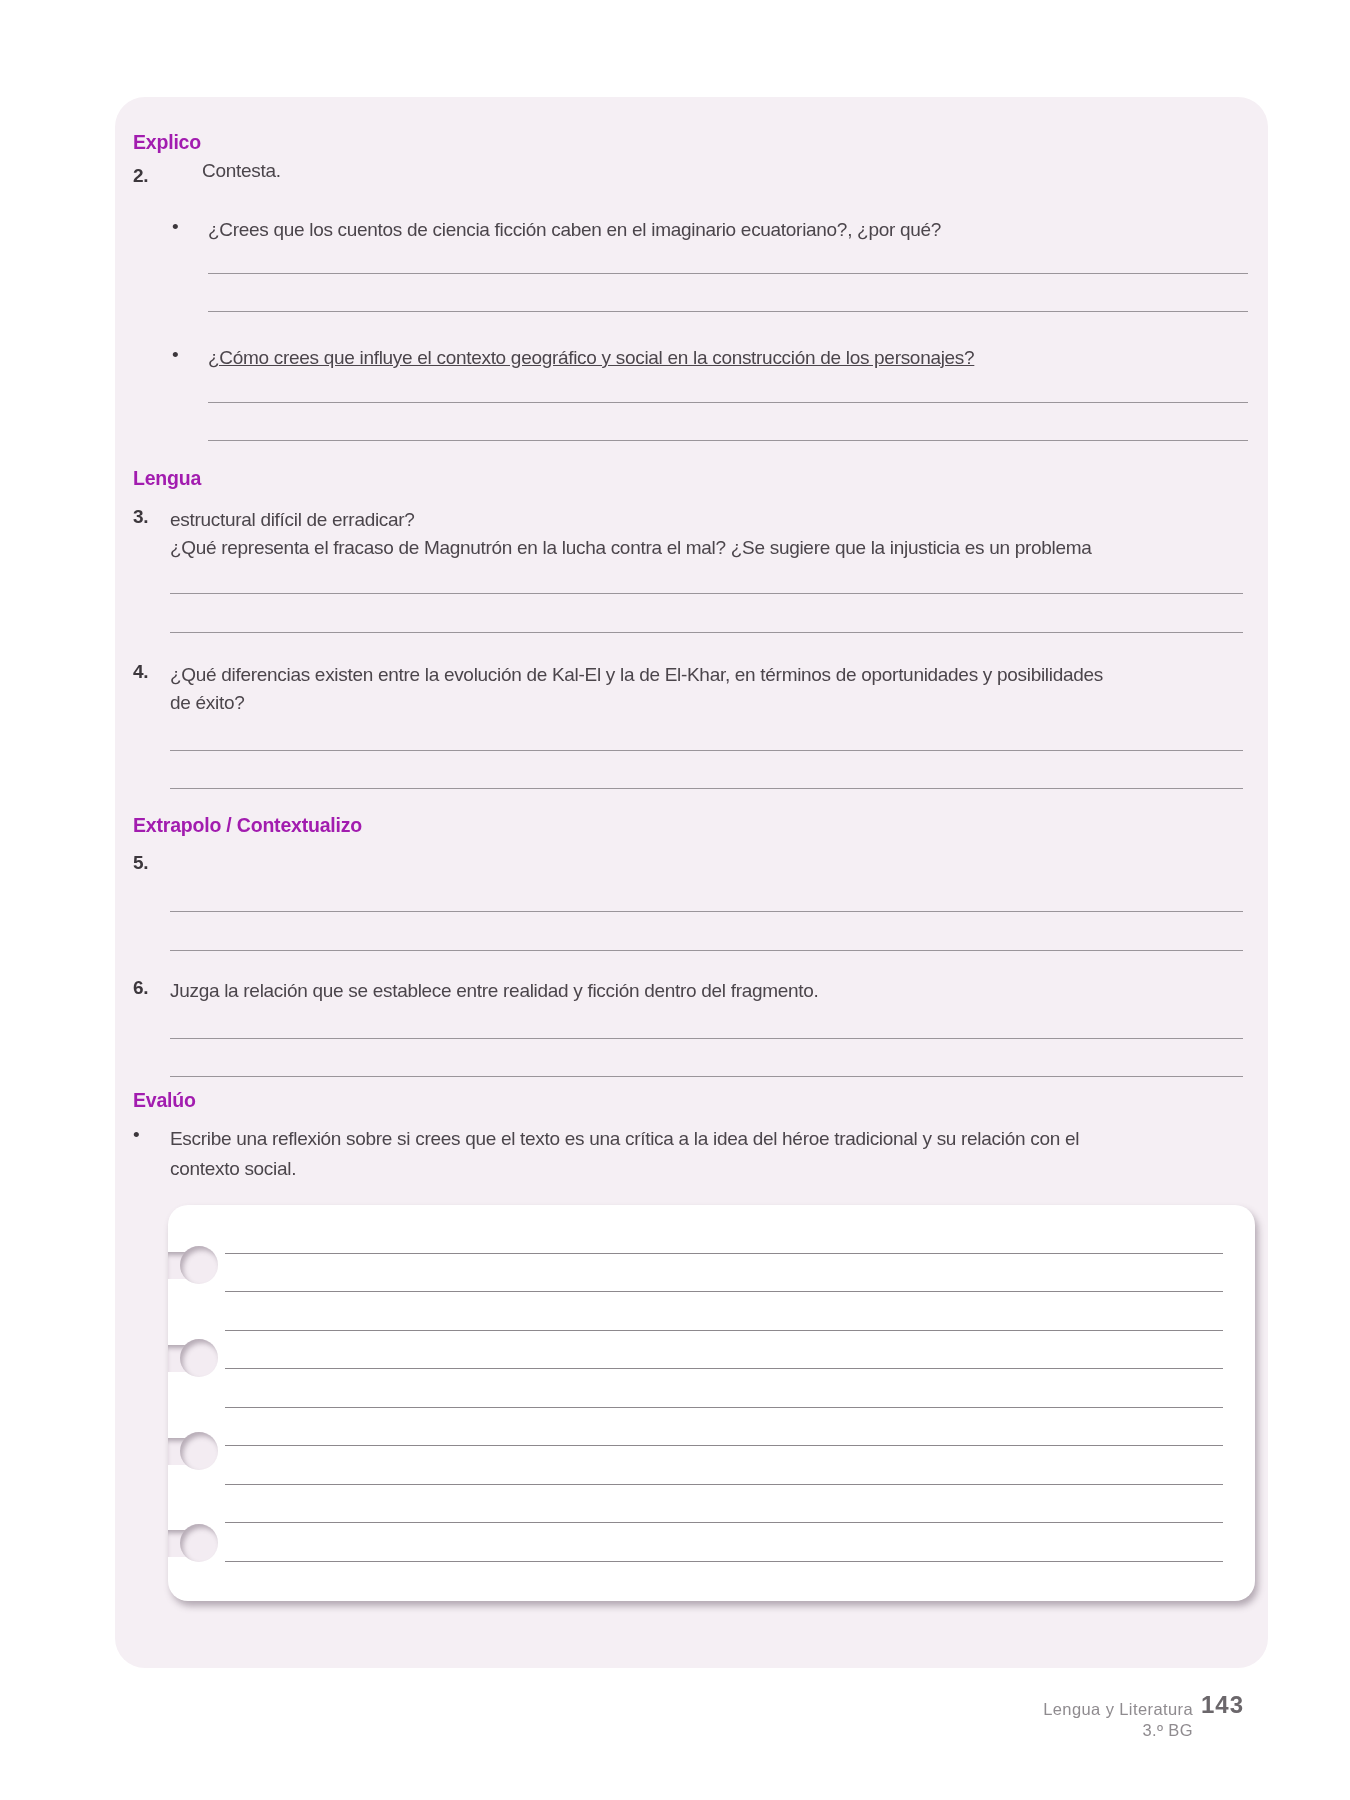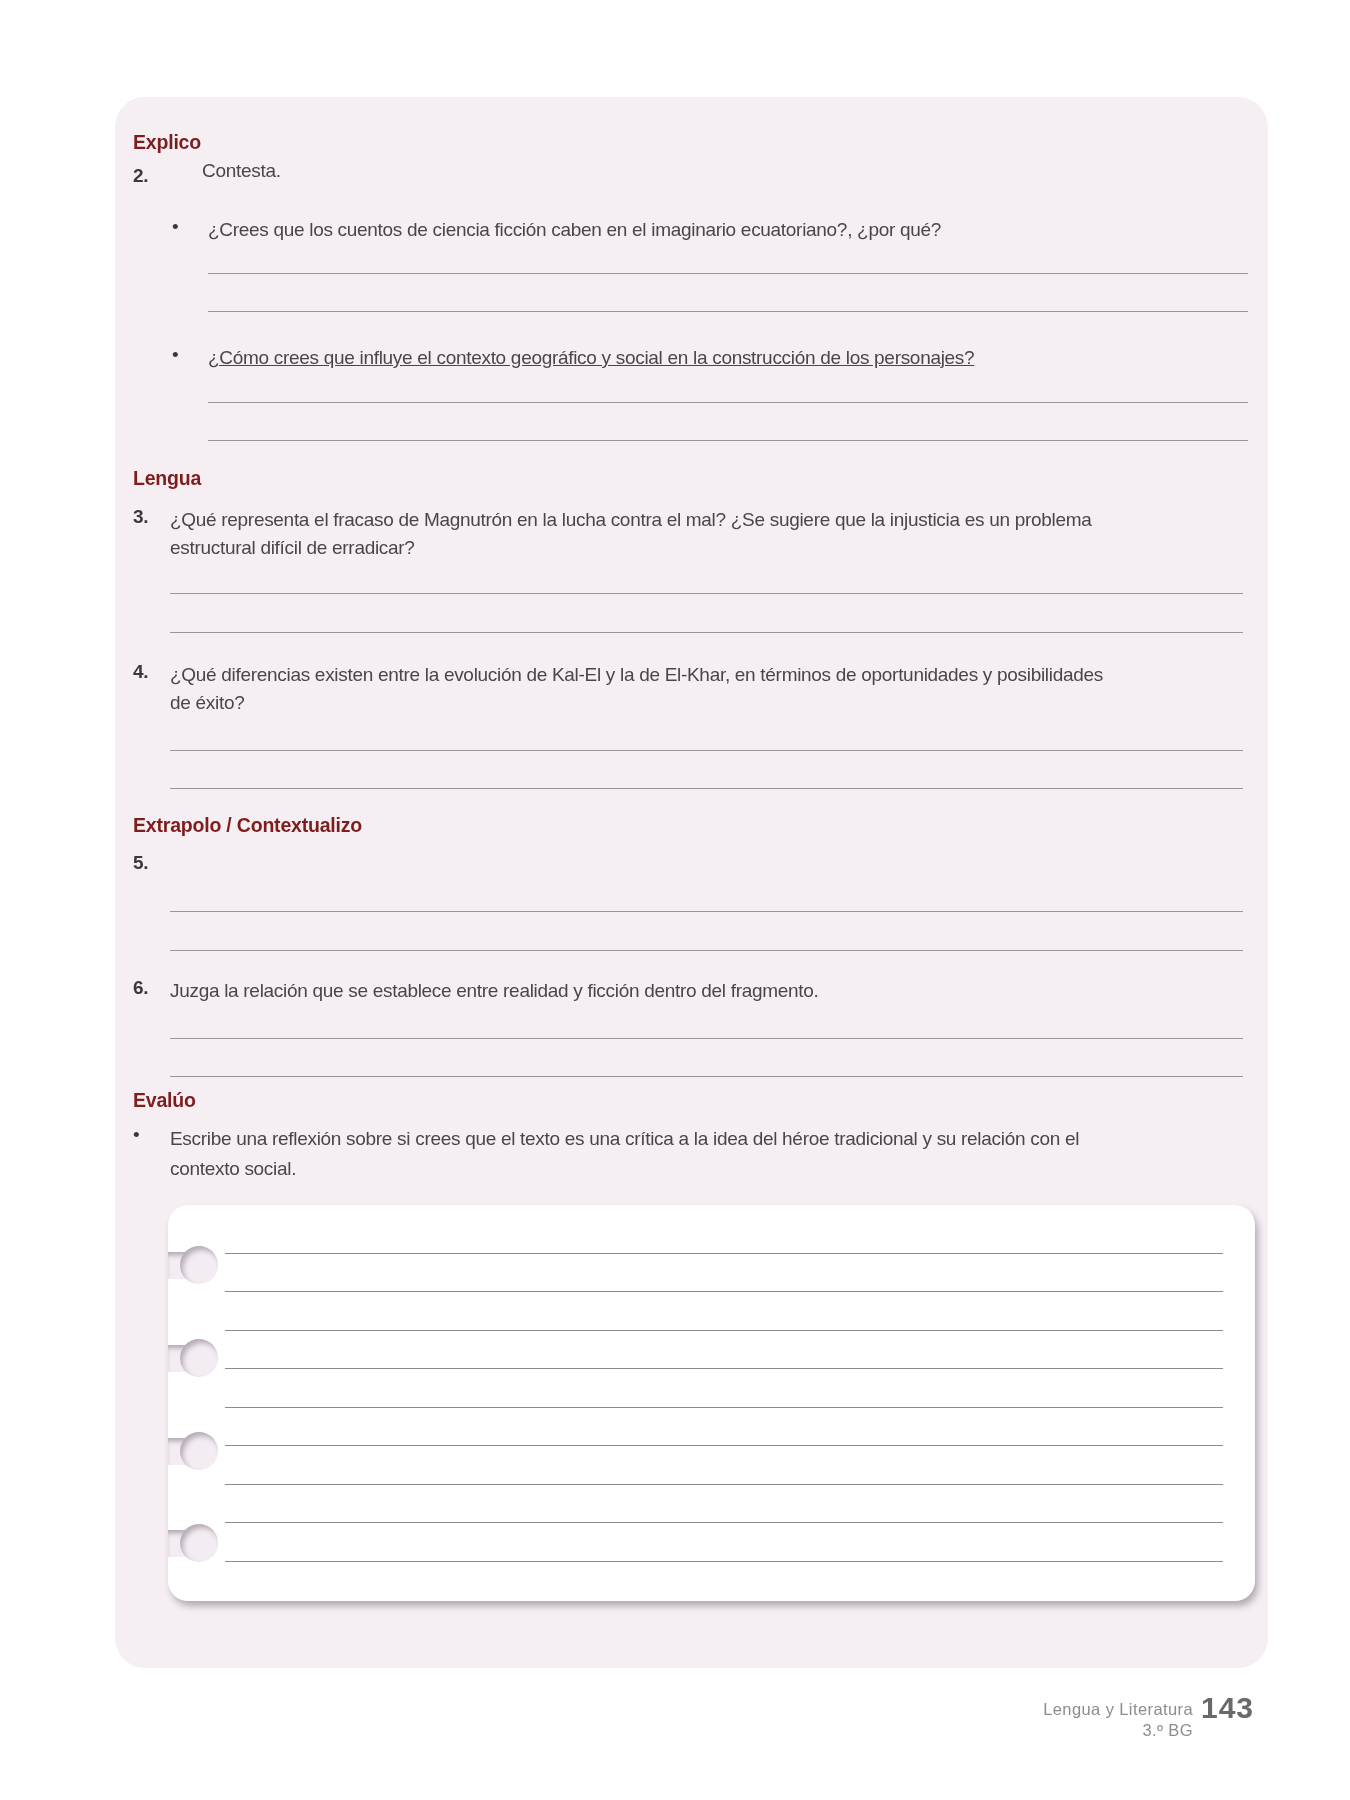--- a/index.html
+++ b/index.html
@@ -6,21 +6,21 @@
   body{
     width:1350px;height:1800px;position:relative;background:#ffffff;
     font-family:"Liberation Sans", sans-serif;color:#4b454b;overflow:hidden;
   }
   .panel{
     position:absolute;left:115px;top:97px;width:1153px;height:1571px;
     background:#f5eff4;border-radius:30px;
   }
   .abs{position:absolute;}
   .sec-title{
-    font-size:19.5px;font-weight:bold;color:#7f1d1d;letter-spacing:-0.2px;
+    font-size:19.5px;font-weight:bold;color:#a21caf;letter-spacing:-0.2px;
   }
   .qnum{
     font-size:19px;font-weight:bold;color:#3c373c;letter-spacing:-0.2px;
   }
   .qtext{
     font-size:19px;color:#4b454b;letter-spacing:-0.3px;line-height:28px;white-space:nowrap;
   }
   .bullet-dot{
     font-size:19px;color:#3c373c;
   }
@@ -45,21 +45,21 @@
     position:absolute;left:12px;top:1px;width:38px;height:38px;border-radius:50%;
     background:#f3ecf2;
     box-shadow:inset 3px 4px 5px rgba(110,95,110,0.45);
   }
   .footer-subject,.footer-grade{
     position:absolute;left:900px;width:293px;text-align:right;
     font-size:16.5px;color:#8f8b8f;letter-spacing:0.4px;
   }
   .footer-page{
     position:absolute;left:1201px;top:1691px;
-    font-size:30px;font-weight:bold;color:#6b676b;letter-spacing:1px;
+    font-size:24px;font-weight:bold;color:#6b676b;letter-spacing:1px;
   }
 </style>
 </head>
 <body>
 
 <div class="panel">
 
   <div class="abs sec-title" style="left:18px;top:34px;">Explico</div>
   <span class="abs qnum" style="left:18px;top:68px;">2.</span>
   <span class="abs qtext" style="left:55px;top:60px;margin-left:32px;">Contesta.</span>
@@ -71,22 +71,22 @@
 
   <span class="abs bullet-dot" style="left:57px;top:247px;">•</span>
   <span class="abs qtext" style="left:93px;top:247px;text-decoration:underline;">¿Cómo crees que influye el contexto geográfico y social en la construcción de los personajes?</span>
   <div class="ans-line" style="left:93px;top:305px;width:1040px;"></div>
   <div class="ans-line" style="left:93px;top:343px;width:1040px;"></div>
 
   <div class="abs sec-title" style="left:18px;top:370px;">Lengua</div>
 
   <span class="abs qnum" style="left:18px;top:409px;">3.</span>
   <div class="abs" style="left:55px;top:409px;">
+    <div class="qtext">estructural difícil de erradicar?</div>
     <div class="qtext">¿Qué representa el fracaso de Magnutrón en la lucha contra el mal? ¿Se sugiere que la injusticia es un problema</div>
-    <div class="qtext">estructural difícil de erradicar?</div>
   </div>
   <div class="ans-line" style="left:55px;top:496px;width:1073px;"></div>
   <div class="ans-line" style="left:55px;top:535px;width:1073px;"></div>
 
   <span class="abs qnum" style="left:18px;top:564px;">4.</span>
   <div class="abs" style="left:55px;top:564px;">
     <div class="qtext">¿Qué diferencias existen entre la evolución de Kal-El y la de El-Khar, en términos de oportunidades y posibilidades</div>
     <div class="qtext">de éxito?</div>
   </div>
   <div class="ans-line" style="left:55px;top:653px;width:1073px;"></div>

